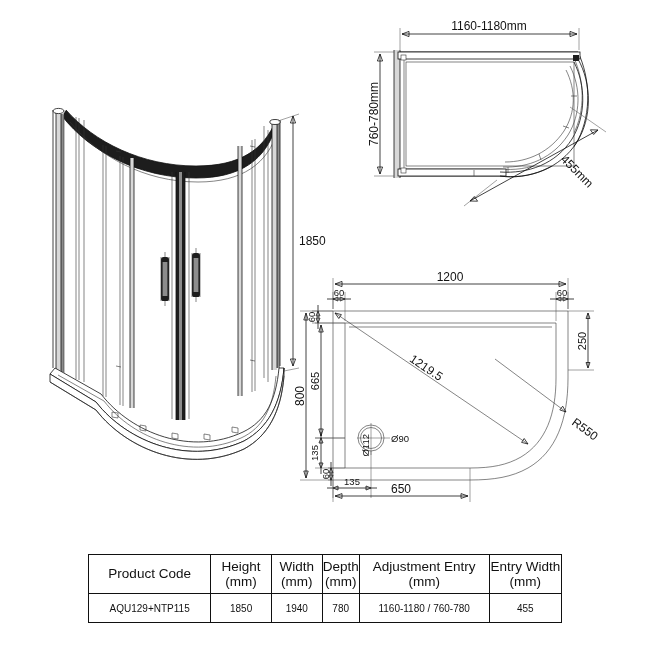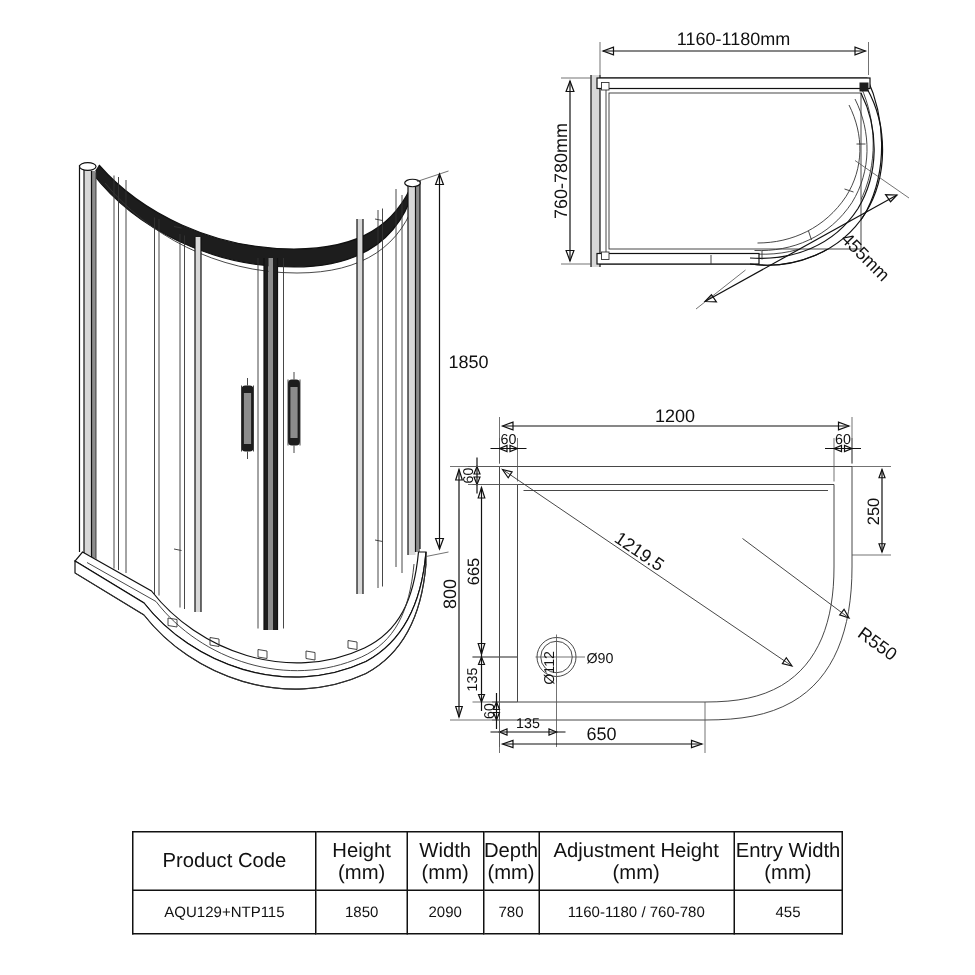--- a/index.html
+++ b/index.html
@@ -400,32 +400,32 @@
       </td>
       <td class="c-w">
         <span>Width</span><br>
         <span>(mm)</span>
       </td>
       <td class="c-d">
         <span>Depth</span><br>
         <span>(mm)</span>
       </td>
       <td class="c-adj">
-        <span>Adjustment Height</span><br>
+        <span>Adjustment Entry</span><br>
         <span>(mm)</span>
       </td>
       <td class="c-entry">
         <span>Entry Width</span><br>
         <span>(mm)</span>
       </td>
     </tr>
   </thead>
   <tbody>
     <tr>
       <td>AQU129+NTP115</td>
       <td>1850</td>
-      <td>2090</td>
+      <td>1940</td>
       <td>780</td>
       <td>1160-1180 / 760-780</td>
       <td>455</td>
     </tr>
   </tbody>
 </table>
 
 </body></html>

